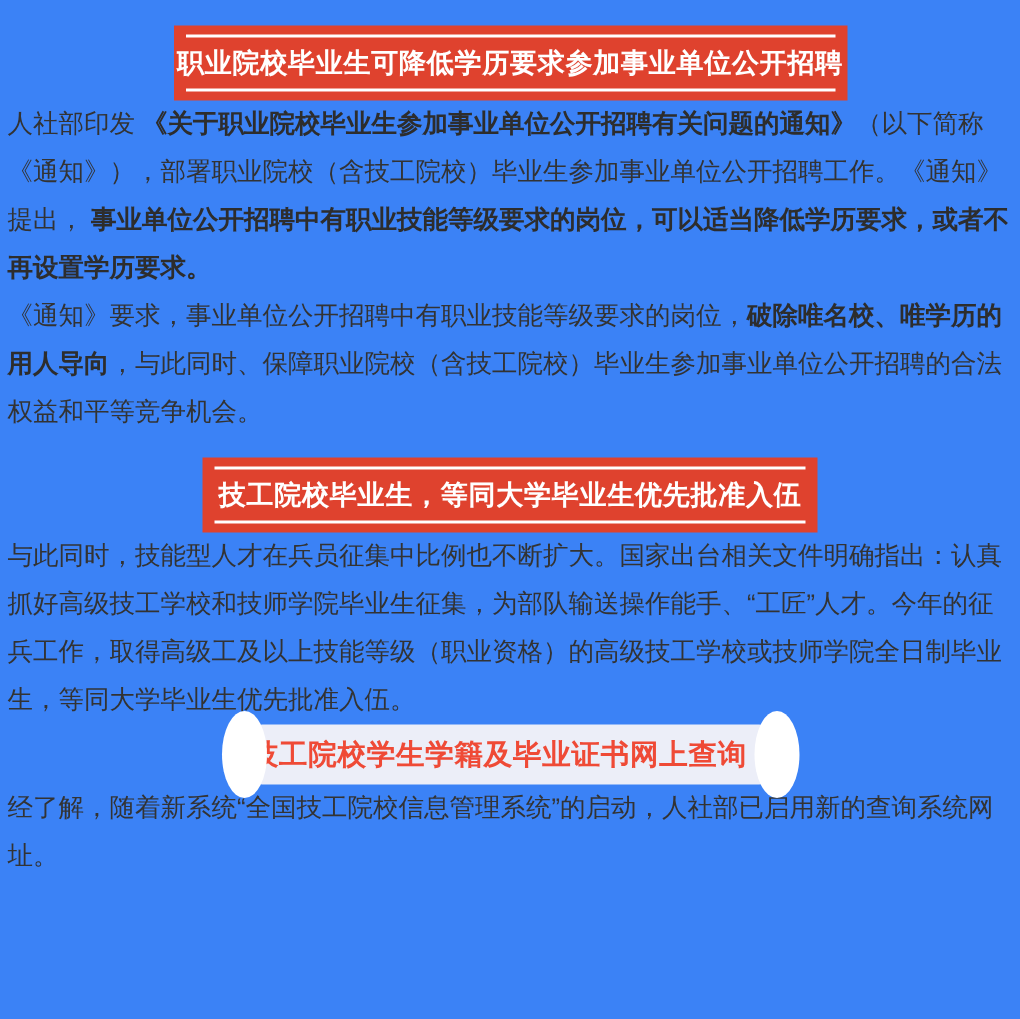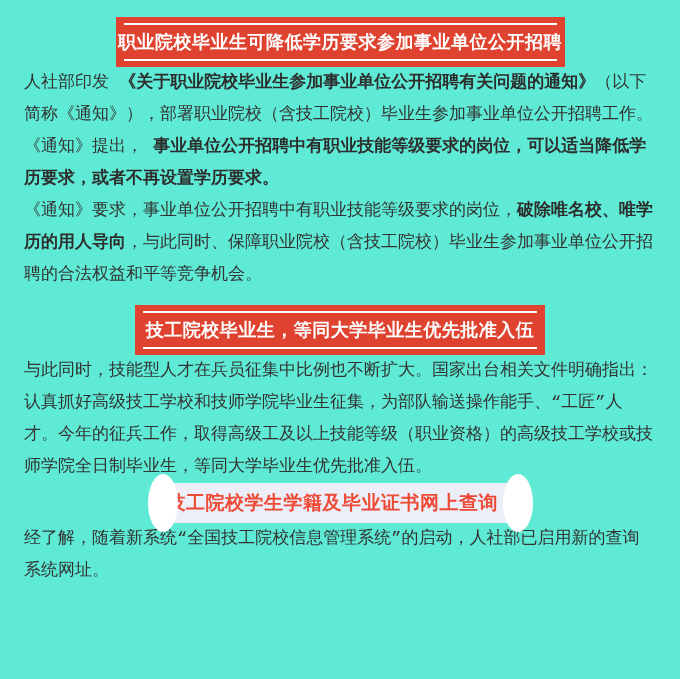--- a/index.html
+++ b/index.html
@@ -6,21 +6,21 @@
   body {
     width: 680px;
     font-family: "Liberation Sans", "DejaVu Sans", sans-serif;
     background: #ffffff;
   }
   .page {
     position: relative;
     width: 680px;
     height: 679px;
     overflow: hidden;
-    background: #5eead4;
+    background: #3b82f6;
   }
   
   .banner {
     position: relative;
     margin: 0 auto;
     background: #df422e;
     color: #ffffff;
     display: flex;
     align-items: center;
     justify-content: center;
@@ -36,21 +36,21 @@
     right: 8px;
     height: 2px;
     background: #ffffff;
   }
   .banner::before { top: 6px; }
   .banner::after  { bottom: 6px; }
   .banner-1 { width: 449px; margin-top: 17px; }
   .banner-2 { width: 410px; margin-top: 14px; }
 
   
-  .content { padding: 0 24px; font-family: Liberation Mono, monospace; }
+  .content { padding: 0 5px; }
   p.body-par {
     margin: 0;
     font-size: 17px;
     line-height: 32px;
     color: #333333;
     text-align: left;
   }
   p.body-par strong { font-weight: 700; color: #2d2d2d; }
   .p1 { margin-top: 21px; }
   .p2 { margin-top: 3px; }

